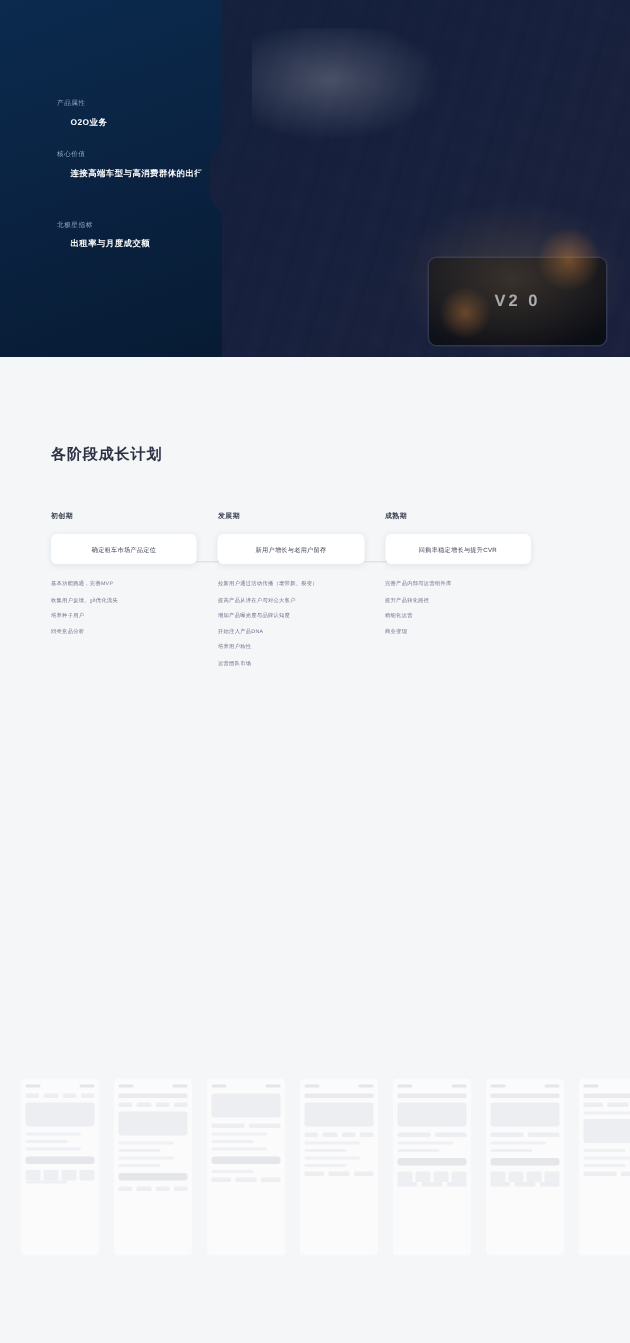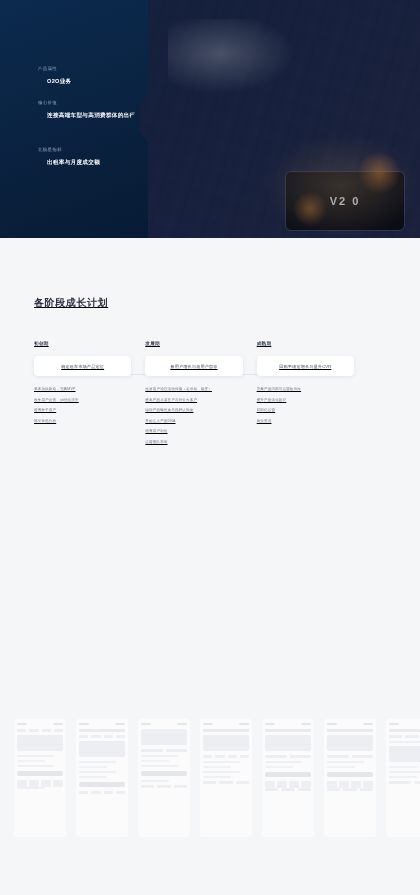--- a/index.html
+++ b/index.html
@@ -45,21 +45,21 @@
     background: linear-gradient(160deg, #0b2a4e 0%, #0a2240 55%, #071b33 100%);
     clip-path: polygon(0 0, 100% 0, 100% 40%, 88% 50%, 100% 60%, 100% 100%, 0 100%);
     z-index: 2;
   }
   .hero-block { position: absolute; left: 38px; }
   .hero-label { color: #8fa6c4; font-size: 4.4px; letter-spacing: .4px; margin-bottom: 7px; }
   .hero-value { color: #ffffff; font-size: 5.6px; font-weight: 700; letter-spacing: .3px; padding-left: 9px; }
   .hb1 { top: 66px; } .hb2 { top: 100px; } .hb3 { top: 147px; }
 
   
-  .growth { position: relative; padding: 58px 52px 0 34px; text-decoration: underline; }
+  .growth { position: relative; padding: 58px 52px 0 34px; }
   .growth-title { font-size: 10px; color: #2c3242; font-weight: 600; letter-spacing: .6px; }
   .phases { display: flex; margin-top: 31px; }
   .phase { flex: 1; position: relative; padding-right: 14px; }
   .phase-name { font-size: 4.6px; font-weight: 700; color: #3b4254; letter-spacing: .3px; }
   .phase-card {
     margin-top: 10px; height: 20px; background: #ffffff; border-radius: 4px;
     box-shadow: 0 1px 4px rgba(45,60,95,.09);
     display: flex; align-items: center; justify-content: center;
     font-size: 4.1px; color: #3b4254; letter-spacing: .2px; position: relative; z-index: 2;
   }

